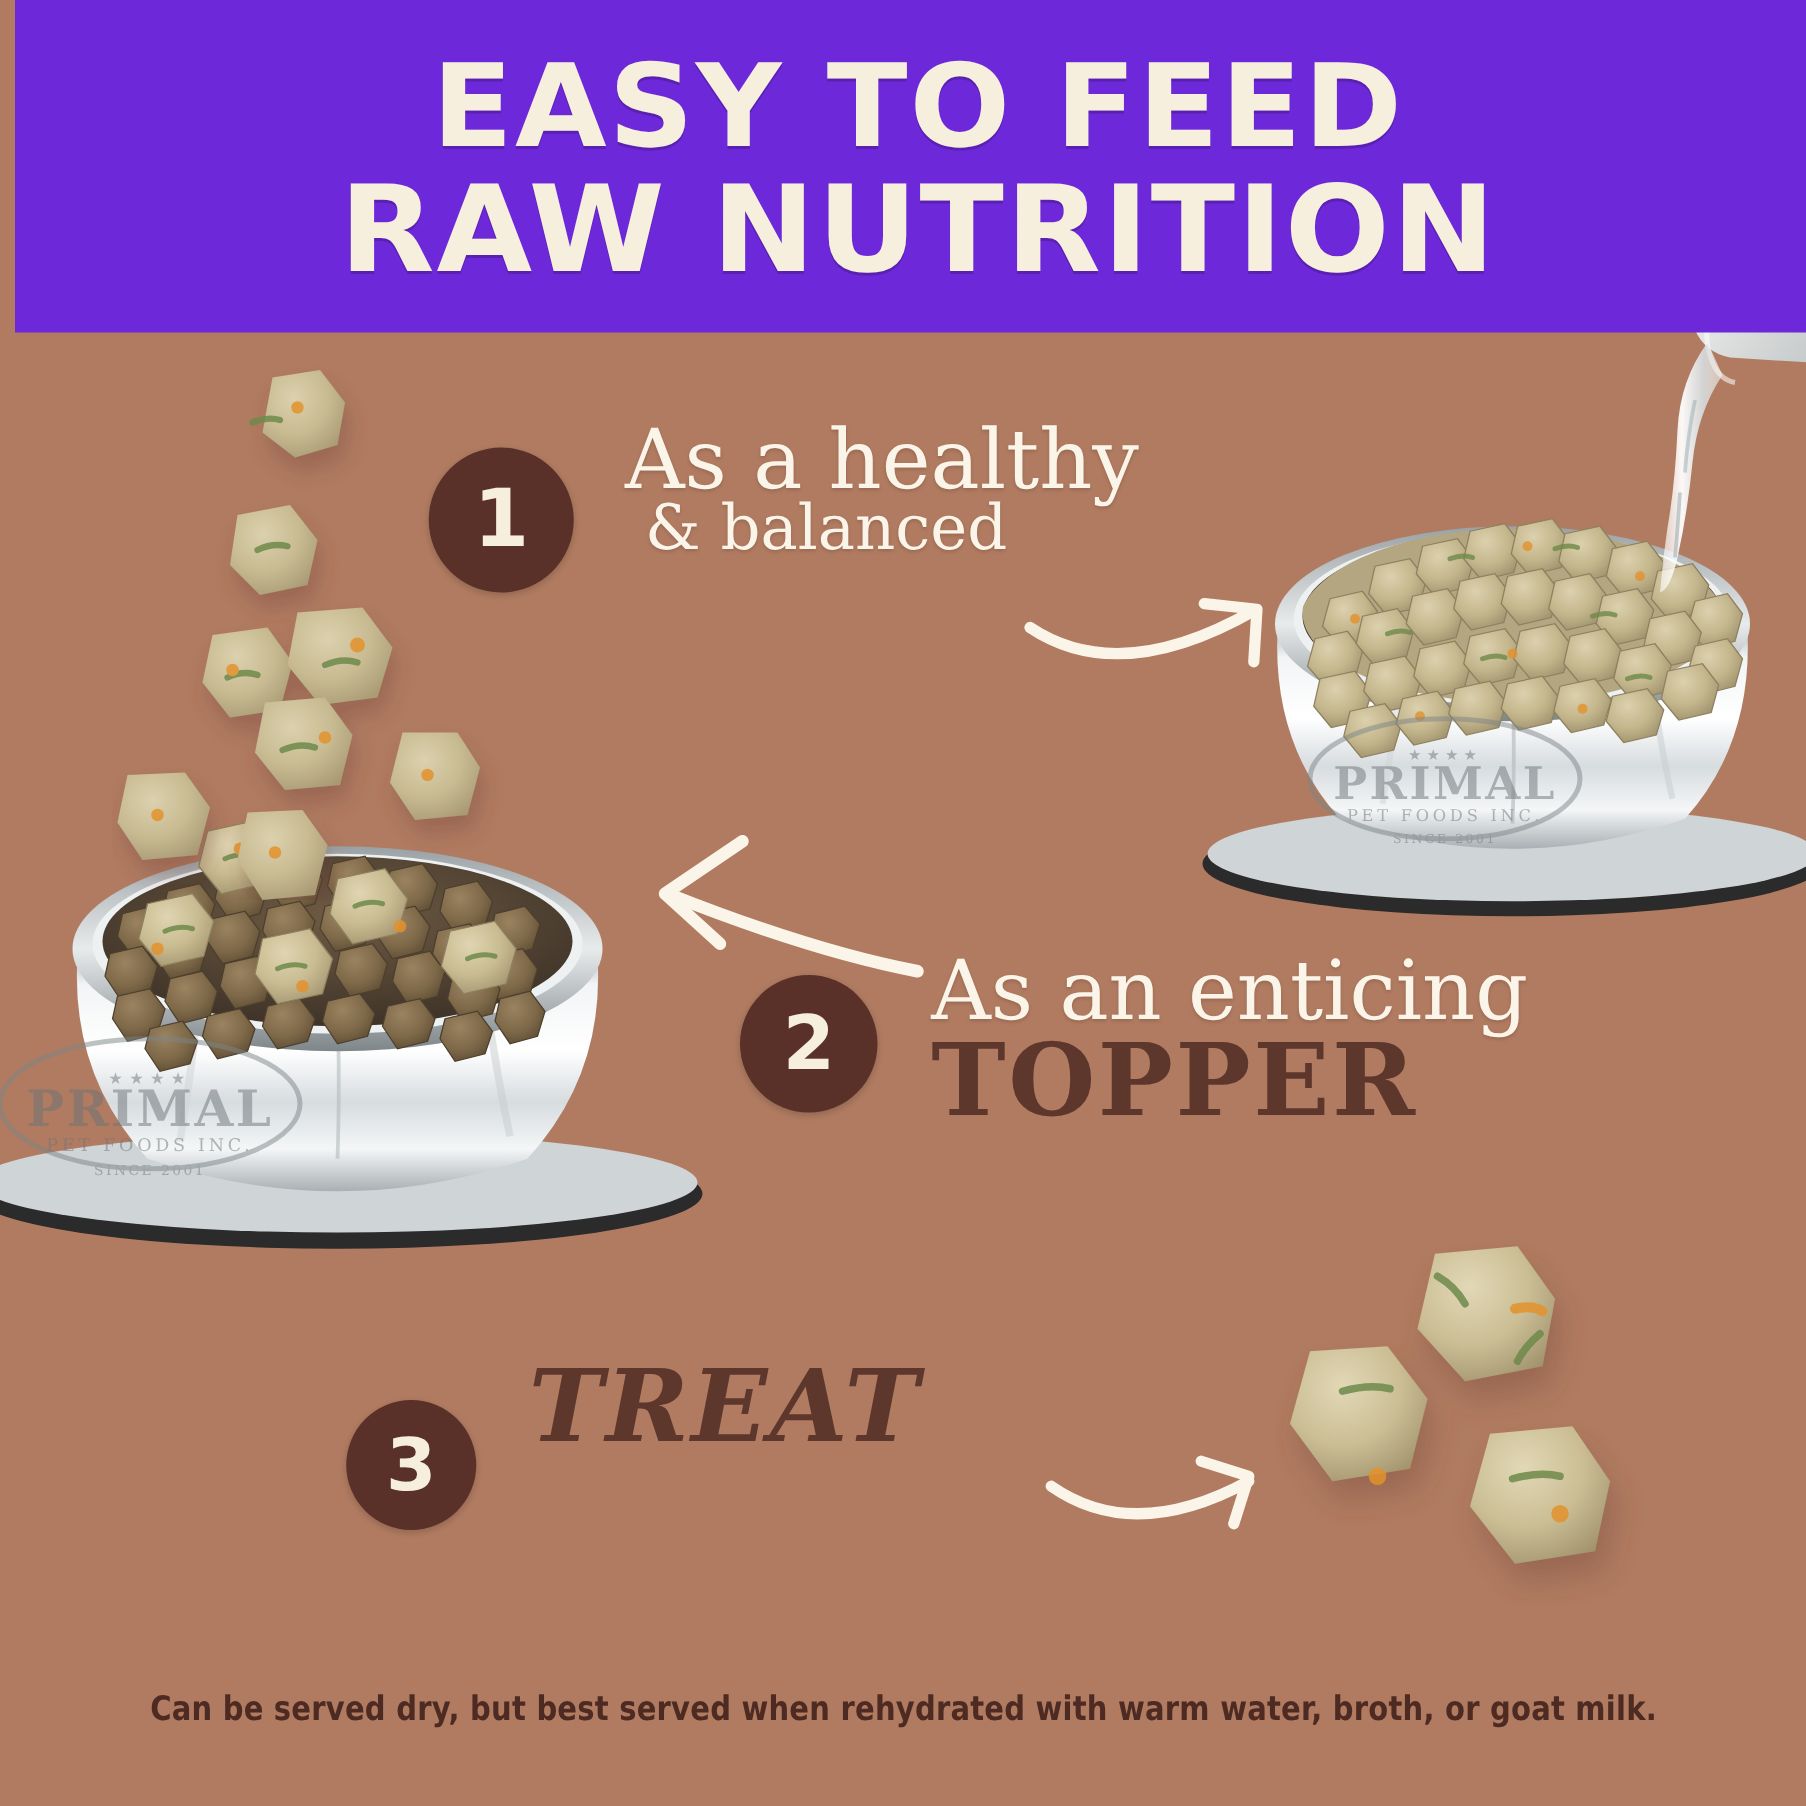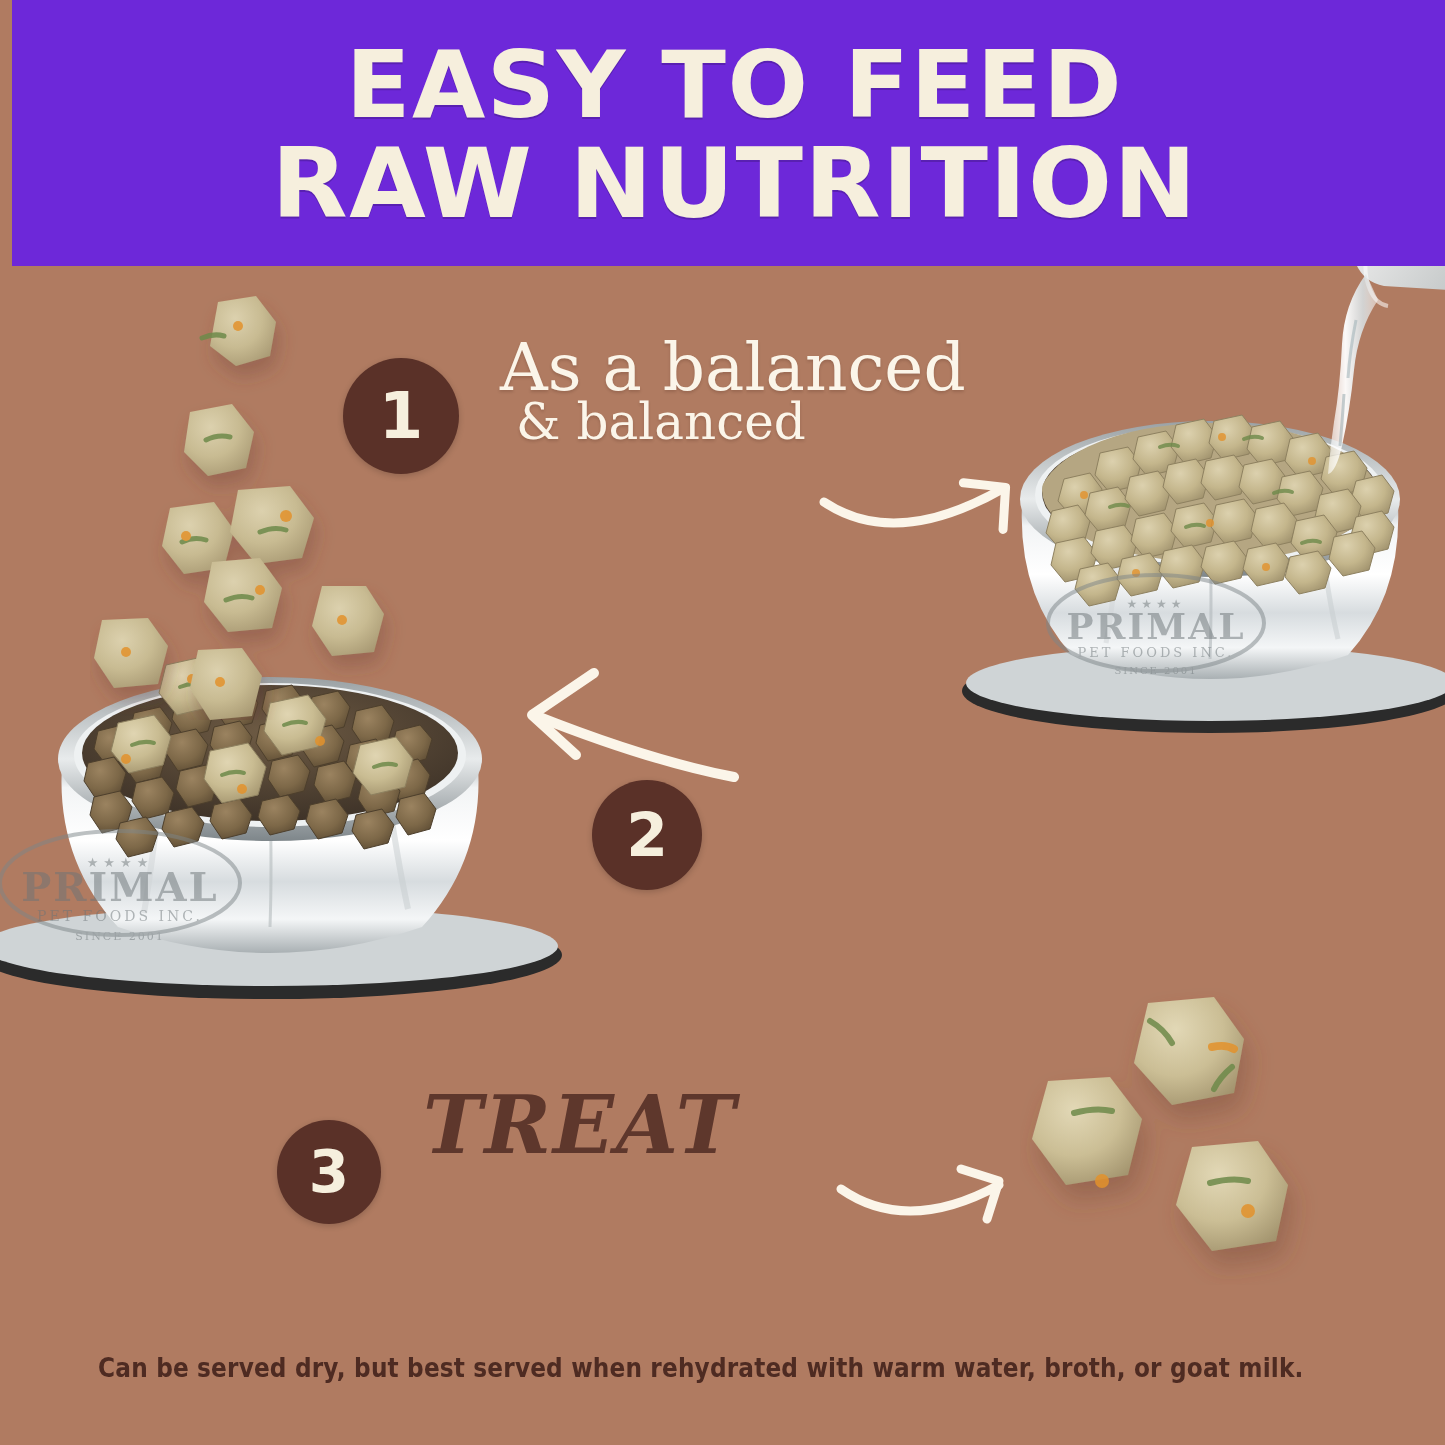--- a/index.html
+++ b/index.html
@@ -72,21 +72,21 @@
   #step2-text .big{font-size:80px;margin-top:4px;display:block;}
 
   
   #step3-badge{left:277px;top:1120px;width:104px;height:104px;font-size:58px;}
   #step3-text{left:423px;top:1087px;}
   #step3-text .l1{font-size:66px;}
   #step3-text .big{font-size:80px;margin-top:2px;display:block;font-style:italic;}
 
   
   .footer{
-    position:absolute;left:0;top:1352px;width:1445px;text-align:left;z-index:20;
+    position:absolute;left:0;top:1352px;width:1445px;text-align:center;z-index:20;
   }
   .footer span{
     font-family:"DejaVu Sans", sans-serif;
     font-weight:bold;
     font-size:27px;
     color:#4E2B22;
     letter-spacing:.2px;
     transform:scaleX(.86);
     display:inline-block;
     transform-origin:center;
@@ -415,31 +415,35 @@
     <div class="header-inner">
       <div class="hl">EASY TO FEED</div>
       <div class="hl hl2">RAW NUTRITION</div>
     </div>
   </div>
 
   <div class="badge" id="step1-badge">
     <span>1</span>
   </div>
   <div class="step" id="step1-text">
-    <div class="script l1">As a balanced</div>
+    <div class="script l1">As a healthy</div>
     <div class="script l2">&amp; balanced</div>
   </div>
   <svg class="arrow" id="arrow1" width="250" height="100" viewBox="0 0 250 100">
     <path d="M6 42 q72 48 180 -14" stroke="#FBF5E9" stroke-width="9" fill="none" stroke-linecap="round"></path>
     <path d="M146 22 l42 6 l-4 42" stroke="#FBF5E9" stroke-width="9" fill="none" stroke-linecap="round" stroke-linejoin="round" transform="rotate(-2 170 40)"></path>
   </svg>
 
   <div class="badge" id="step2-badge">
     <span>2</span>
   </div>
+  <div class="step" id="step2-text">
+    <div class="script l1">As an enticing</div>
+    <span class="slab big">TOPPER</span>
+  </div>
   <svg class="arrow" id="arrow2" width="250" height="140" viewBox="0 0 250 140">
     <path d="M236 112 q-84 -16 -200 -62" stroke="#FBF5E9" stroke-width="10" fill="none" stroke-linecap="round"></path>
     <path d="M96 8 l-62 42 l44 40" stroke="#FBF5E9" stroke-width="10" fill="none" stroke-linecap="round" stroke-linejoin="round"></path>
   </svg>
 
   <div class="badge" id="step3-badge">
     <span>3</span>
   </div>
   <div class="step" id="step3-text">
     <span class="slab big">TREAT</span>

